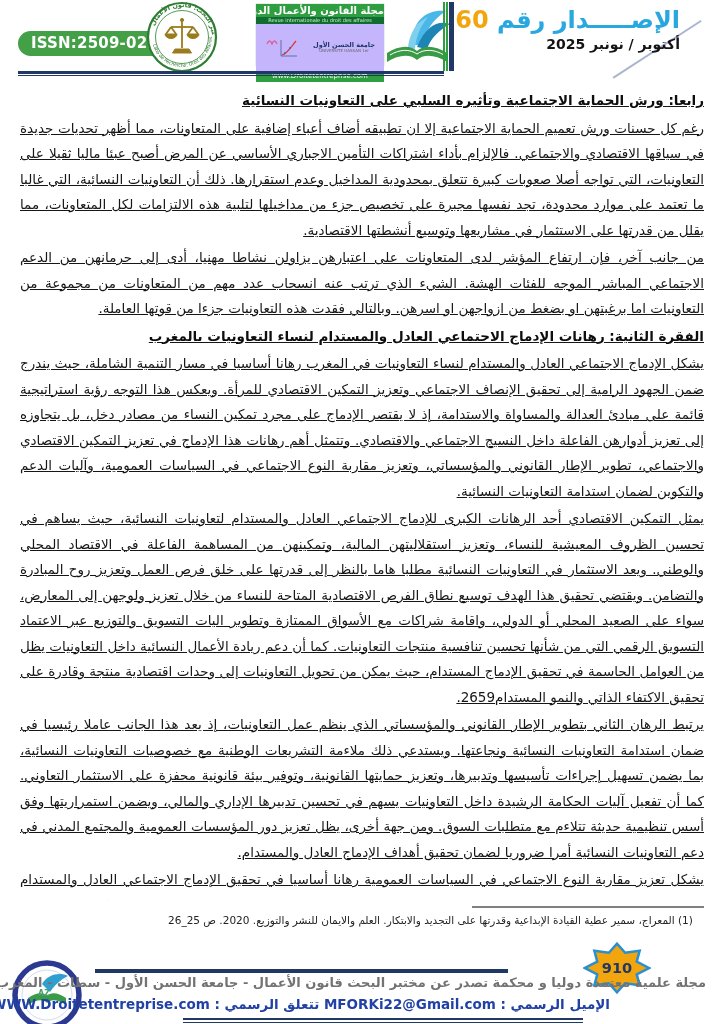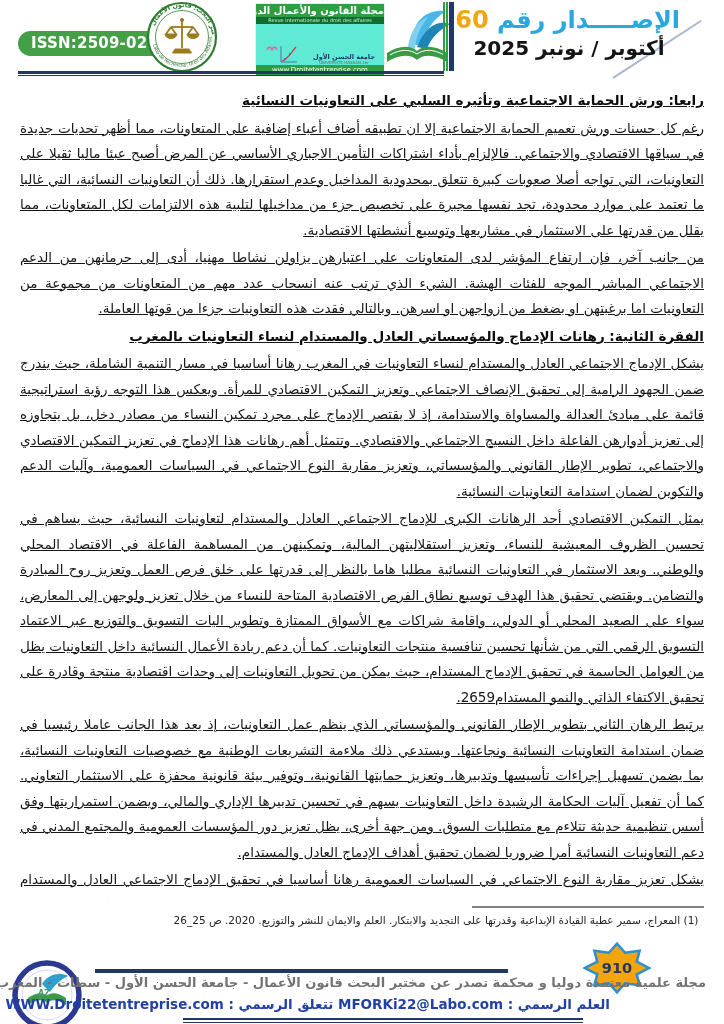--- a/index.html
+++ b/index.html
@@ -8,51 +8,51 @@
 
   
   .issn-badge{position:absolute;left:18px;top:31px;background:#43a047;color:#fff;
     font-weight:bold;font-size:15px;padding:3px 13px 4px;border-radius:15px;letter-spacing:.2px;}
   .seal{position:absolute;left:146px;top:1px;}
   .jlogo{position:absolute;left:256px;top:4px;width:128px;height:62px;box-shadow:0 0 0 .5px #cfe3cf;}
   .jlogo-top{background:#2f9e41;color:#fff;font-size:10px;font-weight:bold;height:13px;
     line-height:13px;text-align:left;direction:rtl;white-space:nowrap;overflow:hidden;}
   .jlogo-sub{background:#0f6e2f;color:#d7efd7;font-size:5px;height:7px;line-height:7px;
     text-align:center;white-space:nowrap;overflow:hidden;}
-  .jlogo-mid{background:#5eead4;height:41px;display:flex;align-items:flex-end;
+  .jlogo-mid{background:#c4b5fd;height:47px;display:flex;align-items:center;
     justify-content:space-around;padding:0 2px;}
   .jlogo-univ{text-align:center;line-height:1.05;}
   .jlogo-univ .ar{display:block;font-size:6.5px;color:#1f3864;font-weight:bold;direction:rtl;}
   .jlogo-univ .fr{display:block;font-size:4px;color:#666;}
   .jlogo-bottom{background:#2f9e41;color:#fff;font-size:7px;height:11px;line-height:11px;
     text-align:center;white-space:nowrap;overflow:hidden;}
   .birdlogo{position:absolute;left:382px;top:5px;}
   .vline{position:absolute;top:2px;height:69px;}
   .vline.g1{left:443px;width:2px;background:#2f9e41;}
   .vline.g2{left:446px;width:2px;background:#2f9e41;}
   .vline.navy{left:449px;width:5px;background:#1f3864;}
   .header-underline-thick{position:absolute;left:18px;top:71px;width:426px;height:3px;background:#1f3864;}
   .header-underline-thin{position:absolute;left:18px;top:75px;width:426px;height:1px;background:#1f3864;}
   .issue-line{position:absolute;left:458px;top:6px;width:222px;direction:rtl;text-align:center;
     font-weight:bold;font-size:24px;color:#29a8e0;white-space:nowrap;}
   .issue-num{color:#f2a50c;}
-  .date-line{position:absolute;left:458px;top:36px;width:222px;direction:rtl;text-align:center;
-    font-weight:bold;font-size:20px;color:#141414;white-space:nowrap;z-index:2;}
+  .date-line{position:absolute;left:458px;top:36px;width:222px;direction:rtl;
+    font-weight:bold;font-size:14px;color:#141414;white-space:nowrap;z-index:2;}
   .diag{position:absolute;left:613px;top:77px;width:105px;height:1.5px;background:#aab6cf;
     transform:rotate(-33deg);transform-origin:left center;z-index:1;}
 
   
   .body-text{position:absolute;left:20px;top:88px;width:684px;height:812px;direction:rtl;
     text-align:justify;font-size:13.5px;line-height:25.5px;color:#161616;overflow:hidden;text-decoration:underline;}
   .body-text p{margin:0 0 2px 0;}
   .body-text .heading{font-weight:bold;color:#0e0e0e;}
 
   
   .fn-sep{position:absolute;right:20px;top:906px;width:232px;height:2px;background:#808080;}
-  .footnote{position:absolute;right:20px;top:913px;width:536px;direction:rtl;text-align:center;
+  .footnote{position:absolute;right:20px;top:913px;width:536px;direction:rtl;text-align:left;
     font-size:10.5px;line-height:15px;color:#222;}
 
   
   .f-rule{position:absolute;left:95px;top:969px;width:413px;height:3.5px;background:#1f3864;}
   .badge{position:absolute;left:583px;top:942px;}
   .flogo{position:absolute;left:12px;top:960px;}
   .f1{position:absolute;left:110px;top:975px;width:596px;direction:rtl;text-align:center;
     font-weight:bold;font-size:13px;color:#737373;white-space:nowrap;}
   .f2{position:absolute;left:100px;top:996px;width:510px;direction:rtl;text-align:center;
     font-weight:bold;font-size:13.5px;color:#2141a6;white-space:nowrap;}
@@ -130,21 +130,21 @@
     <span>الإصـــــدار رقم</span>
     <span class="issue-num">60</span>
   </div>
   <div class="date-line">أكتوبر / نونبر 2025</div>
   <div class="diag"></div>
 
   <div class="body-text">
     <p class="heading">رابعا: ورش الحماية الاجتماعية وتأثيره السلبي على التعاونيات النسائية</p>
     <p>رغم كل حسنات ورش تعميم الحماية الاجتماعية إلا ان تطبيقه أضاف أعباء إضافية على المتعاونات، مما أظهر تحديات جديدة في سياقها الاقتصادي والاجتماعي. فالإلزام بأداء اشتراكات التأمين الاجباري الأساسي عن المرض أصبح عبئا ماليا ثقيلا على التعاونيات، التي تواجه أصلا صعوبات كبيرة تتعلق بمحدودية المداخيل وعدم استقرارها. ذلك أن التعاونيات النسائية، التي غالبا ما تعتمد على موارد محدودة، تجد نفسها مجبرة على تخصيص جزء من مداخيلها لتلبية هذه الالتزامات لكل المتعاونات، مما يقلل من قدرتها على الاستثمار في مشاريعها وتوسيع أنشطتها الاقتصادية.</p>
     <p>من جانب آخر، فإن ارتفاع المؤشر لدى المتعاونات على اعتبارهن يزاولن نشاطا مهنيا، أدى إلى حرمانهن من الدعم الاجتماعي المباشر الموجه للفئات الهشة. الشيء الذي ترتب عنه انسحاب عدد مهم من المتعاونات من مجموعة من التعاونيات اما برغبتهن او بضغط من ازواجهن او اسرهن. وبالتالي فقدت هذه التعاونيات جزءا من قوتها العاملة.</p>
-    <p class="heading">الفقرة الثانية: رهانات الإدماج والمؤسساتي العادل والمستدام لنساء التعاونيات بالمغرب</p>
+    <p class="heading">الفقرة الثانية: رهانات الإدماج الاجتماعي العادل والمستدام لنساء التعاونيات بالمغرب</p>
     <p>يشكل الإدماج الاجتماعي العادل والمستدام لنساء التعاونيات في المغرب رهانا أساسيا في مسار التنمية الشاملة، حيث يندرج ضمن الجهود الرامية إلى تحقيق الإنصاف الاجتماعي وتعزيز التمكين الاقتصادي للمرأة. ويعكس هذا التوجه رؤية استراتيجية قائمة على مبادئ العدالة والمساواة والاستدامة، إذ لا يقتصر الإدماج على مجرد تمكين النساء من مصادر دخل، بل يتجاوزه إلى تعزيز أدوارهن الفاعلة داخل النسيج الاجتماعي والاقتصادي. وتتمثل أهم رهانات هذا الإدماج في تعزيز التمكين الاقتصادي والاجتماعي، تطوير الإطار القانوني والمؤسساتي، وتعزيز مقاربة النوع الاجتماعي في السياسات العمومية، وآليات الدعم والتكوين لضمان استدامة التعاونيات النسائية.</p>
     <p>يمثل التمكين الاقتصادي أحد الرهانات الكبرى للإدماج الاجتماعي العادل والمستدام لتعاونيات النسائية، حيث يساهم في تحسين الظروف المعيشية للنساء، وتعزيز استقلاليتهن المالية، وتمكينهن من المساهمة الفاعلة في الاقتصاد المحلي والوطني. ويعد الاستثمار في التعاونيات النسائية مطلبا هاما بالنظر إلى قدرتها على خلق فرص العمل وتعزيز روح المبادرة والتضامن. ويقتضي تحقيق هذا الهدف توسيع نطاق الفرص الاقتصادية المتاحة للنساء من خلال تعزيز ولوجهن إلى المعارض، سواء على الصعيد المحلي أو الدولي، واقامة شراكات مع الأسواق الممتازة وتطوير اليات التسويق والتوزيع عبر الاعتماد التسويق الرقمي التي من شأنها تحسين تنافسية منتجات التعاونيات. كما أن دعم ريادة الأعمال النسائية داخل التعاونيات يظل من العوامل الحاسمة في تحقيق الإدماج المستدام، حيث يمكن من تحويل التعاونيات إلى وحدات اقتصادية منتجة وقادرة على تحقيق الاكتفاء الذاتي والنمو المستدام2659.</p>
     <p>يرتبط الرهان الثاني بتطوير الإطار القانوني والمؤسساتي الذي ينظم عمل التعاونيات، إذ يعد هذا الجانب عاملا رئيسيا في ضمان استدامة التعاونيات النسائية ونجاعتها. ويستدعي ذلك ملاءمة التشريعات الوطنية مع خصوصيات التعاونيات النسائية، بما يضمن تسهيل إجراءات تأسيسها وتدبيرها، وتعزيز حمايتها القانونية، وتوفير بيئة قانونية محفزة على الاستثمار التعاوني. كما أن تفعيل آليات الحكامة الرشيدة داخل التعاونيات يسهم في تحسين تدبيرها الإداري والمالي، ويضمن استمراريتها وفق أسس تنظيمية حديثة تتلاءم مع متطلبات السوق. ومن جهة أخرى، يظل تعزيز دور المؤسسات العمومية والمجتمع المدني في دعم التعاونيات النسائية أمرا ضروريا لضمان تحقيق أهداف الإدماج العادل والمستدام.</p>
     <p>يشكل تعزيز مقاربة النوع الاجتماعي في السياسات العمومية رهانا أساسيا في تحقيق الإدماج الاجتماعي العادل والمستدام لنساء التعاونيات، حيث يتطلب تعزيز دمج البعد الجندري في مختلف السياسات التنموية لضمان توفير بيئة تمكينية للمتعاونات في التعاونيات. ويتطلب ذلك تيسير ترأس النساء لتعاونيات المختلطة ووضع الثقة في قدراتهن، وتشجيع مشاركتهن في وضع السياسات</p>
   </div>
 
   <div class="fn-sep"></div>
   <div class="footnote">(1) المعراج، سمير عطية  القيادة الإبداعية وقدرتها على التجديد والابتكار. العلم والايمان للنشر والتوزيع. 2020. ص 25_26</div>
 
   <div class="f-rule"></div>
@@ -158,21 +158,21 @@
     <circle cx="35" cy="35" r="32" fill="#ffffff" stroke="#2b3990" stroke-width="5.5"></circle>
     <circle cx="35" cy="35" r="25" fill="#fdfefd" stroke="#c5d3e8" stroke-width="0.8"></circle>
     <path d="M30,24 C36,14 48,12 56,16 C48,20 42,26 38,32 Z" fill="#2f9fd0"></path>
     <path d="M16,38 C24,32 32,32 35,36 C38,32 46,32 54,38 L54,45 C46,39 38,39 35,43 C32,39 24,39 16,45 Z" fill="#3a9b46"></path>
     <text x="26" y="36" font-size="8" font-weight="bold" fill="#4a9e6a">AZ</text>
   </svg>
 
   <div class="f1">مجلة علمية معتمدة  دوليا و محكمة تصدر عن مختبر البحث قانون الأعمال - جامعة الحسن الأول - سطات - المغرب</div>
 
   <div class="f2">
-    <span>العلم الرسمي :</span>
-    <a href="#">MFORKi22@Labo.com</a>
+    <span>الإميل الرسمي :</span>
+    <a href="#">MFORKi22@Gmail.com</a>
     <span>تتعلق الرسمي :</span>
     <a href="#">WWW.Droitetentreprise.com</a>
   </div>
 
   <div class="f2-underline"></div>
 
 </div>
 
 </body></html>

